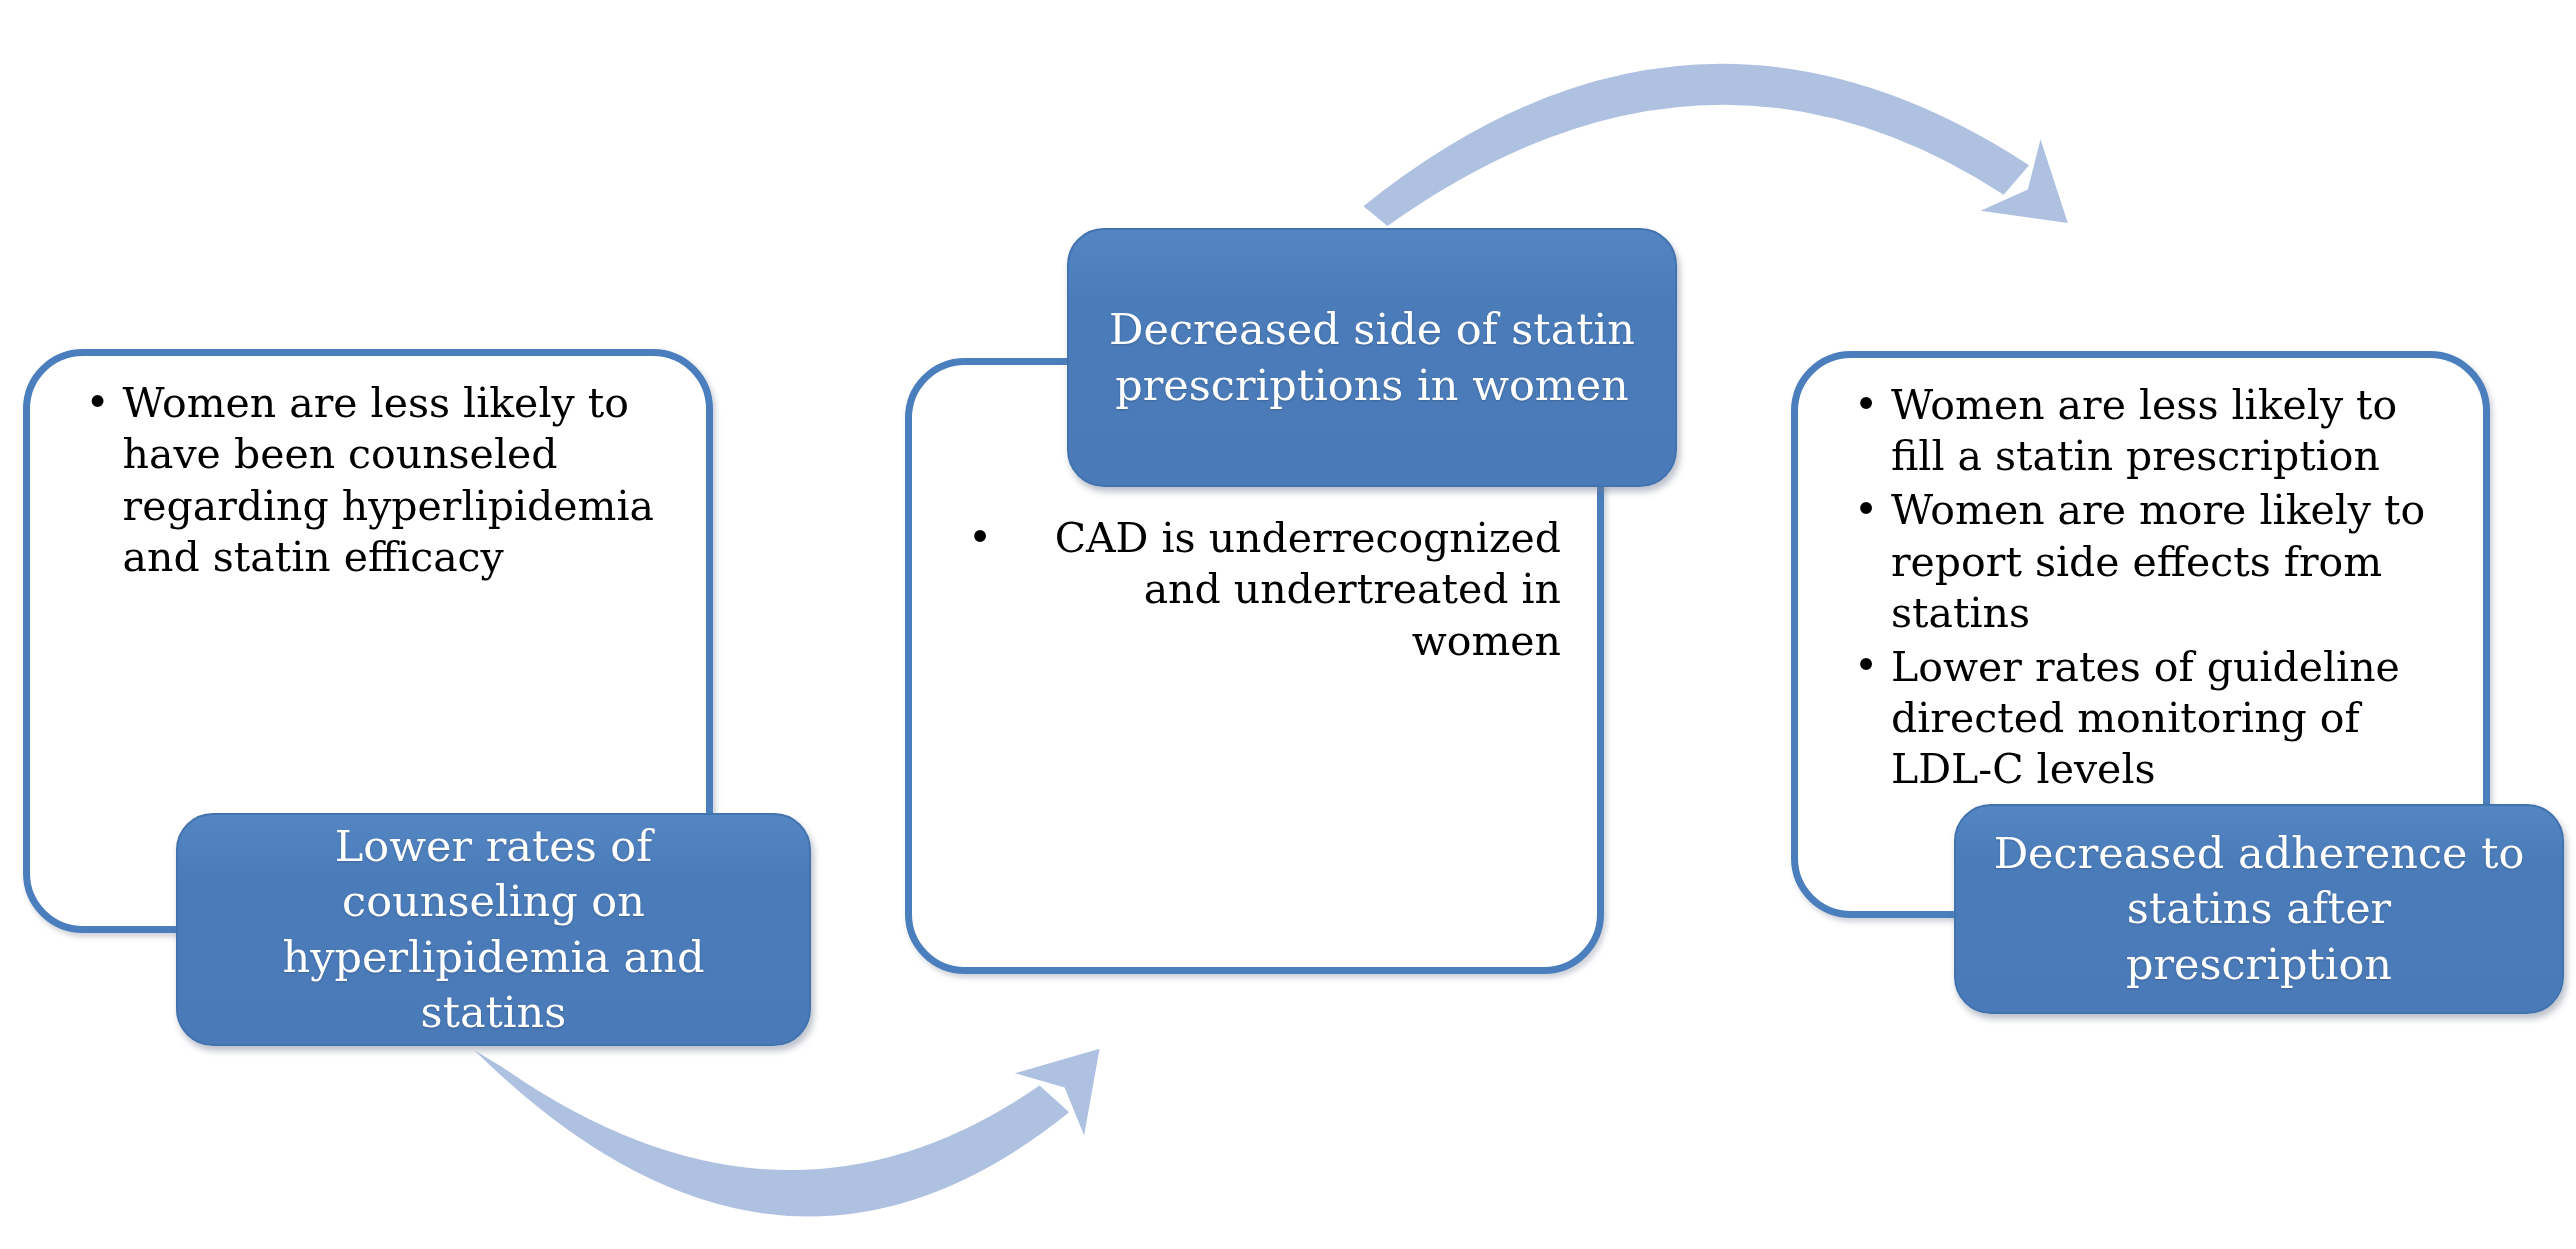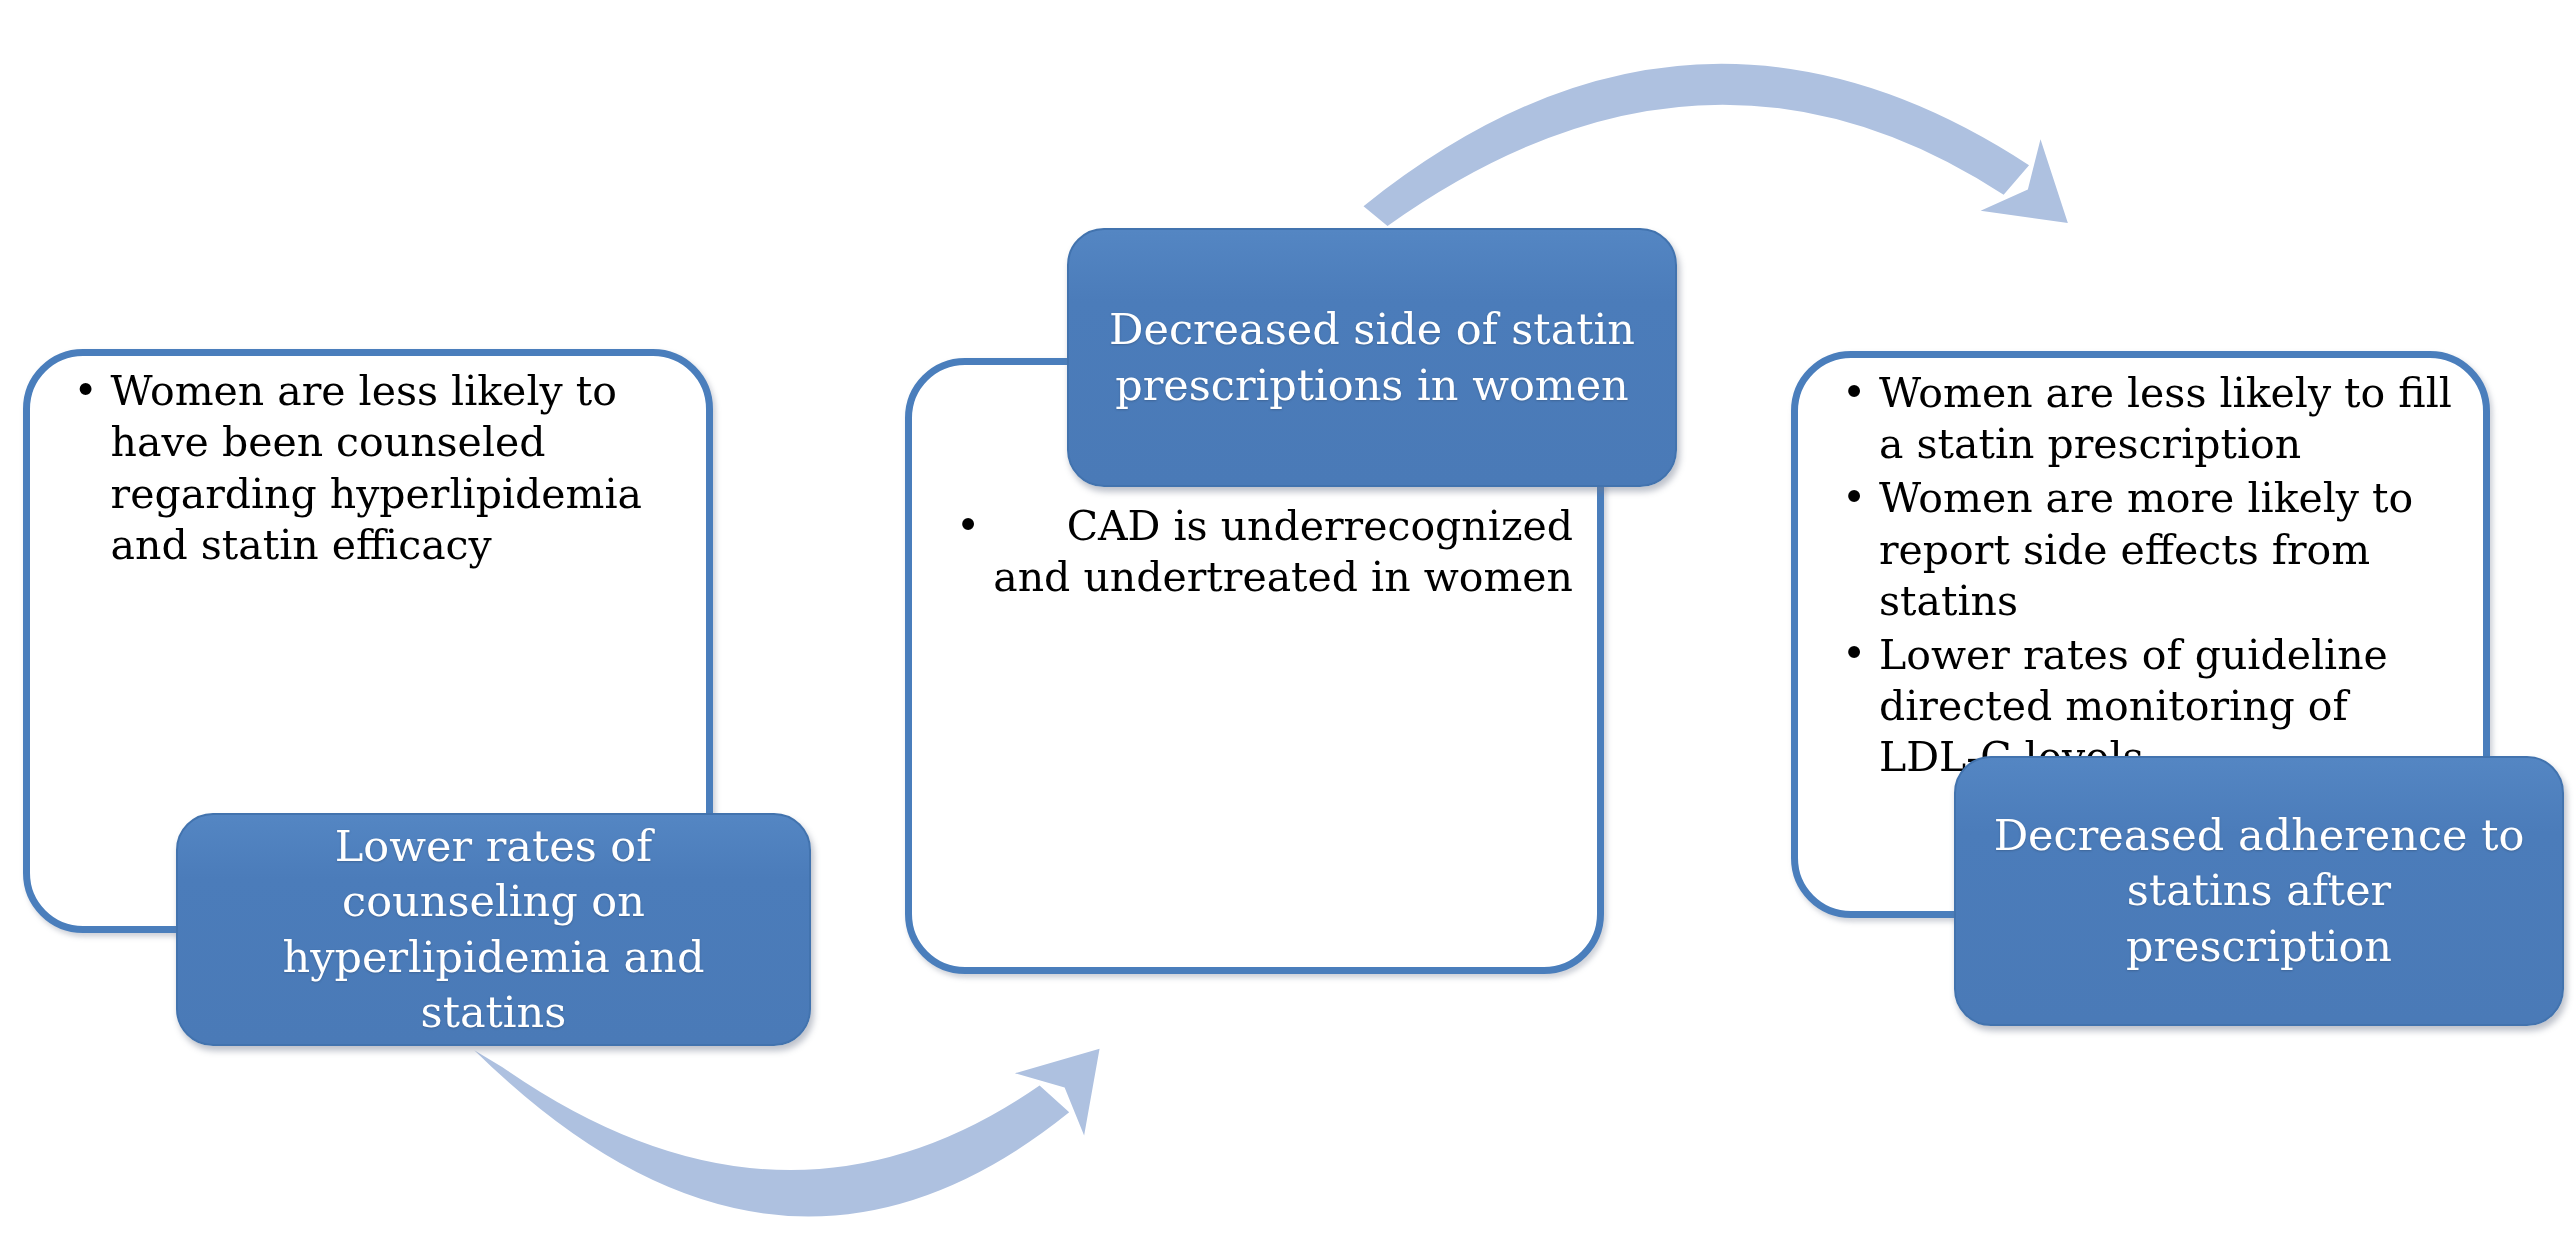--- a/index.html
+++ b/index.html
@@ -23,21 +23,21 @@
     position: absolute;
     background: #ffffff;
     border: 7.8px solid #4a7ebc;
     border-radius: 60px;
     box-sizing: border-box;
     box-shadow: 2.1px 3.5px 5px rgba(120,130,150,0.35);
     z-index: 2;
   }
   .bullets {
     list-style: none;
-    margin: 0;
+    margin: 12px;
     padding: 10px 24px 0 44px;
     font-size: 41px;
     line-height: 1.25;
     color: #000000;
   }
   .bullets li {
     position: relative;
     padding-left: 37px;
     margin: 0 0 2.8px 0;
   }
@@ -72,21 +72,21 @@
   .box-counseling   { left: 22.6px;   top: 349px;  width: 690px; height: 584px; }
   .label-counseling { left: 176px;  top: 813px; width: 635px; height: 233px; }
 
   
   .box-prescriptions   { left: 905px; top: 358px; width: 699px; height: 616px; }
   .box-prescriptions .bullets { padding-top: 136px; text-align: right; }
   .label-prescriptions { left: 1067px; top: 228px; width: 610px; height: 259px; }
 
   
   .box-adherence   { left: 1791px; top: 351px;  width: 699px; height: 567px; }
-  .label-adherence { left: 1954px; top: 756px; width: 610px; height: 270px; }
+  .label-adherence { left: 1954px; top: 804px; width: 610px; height: 210px; }
 
   
   #arrows-layer {
     position: absolute;
     left: 0; top: 0;
     width: 2576px;
     height: 1250px;
     z-index: 1;
     pointer-events: none;
   }

